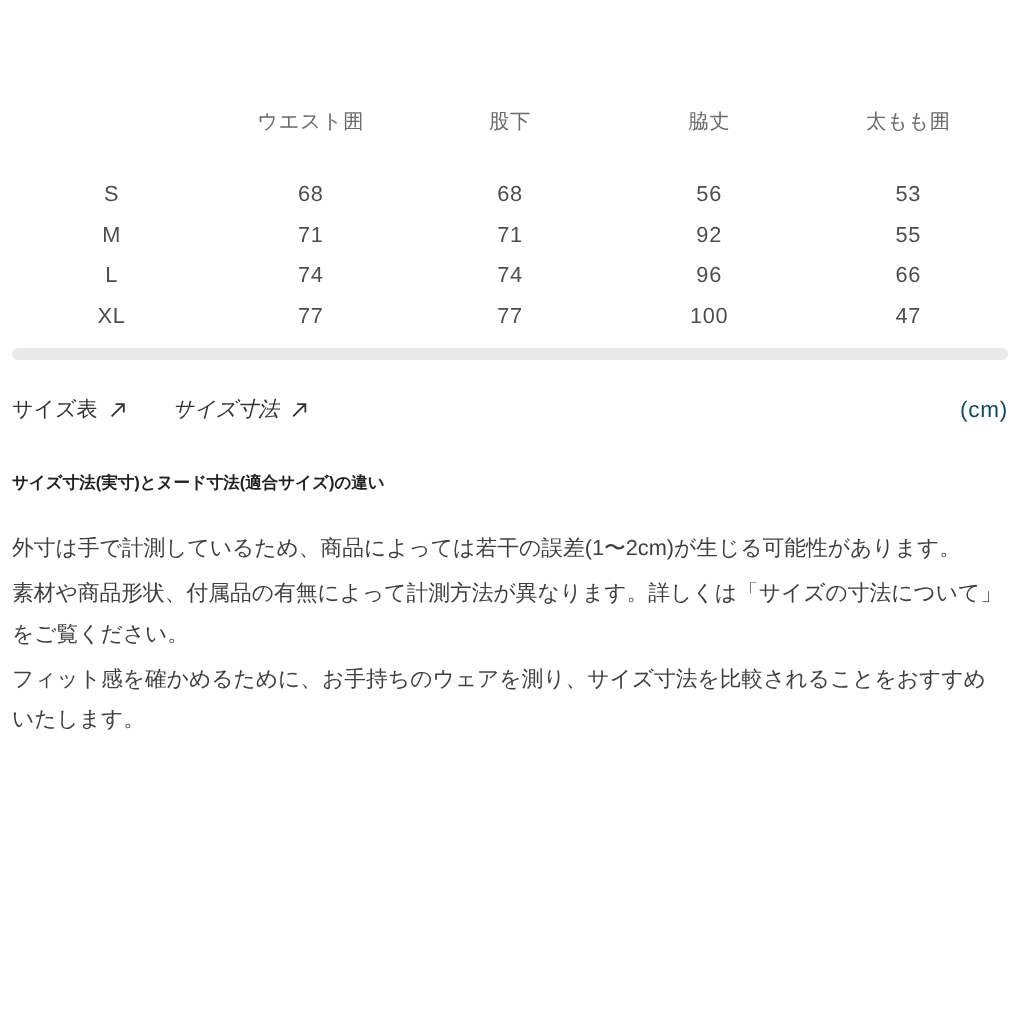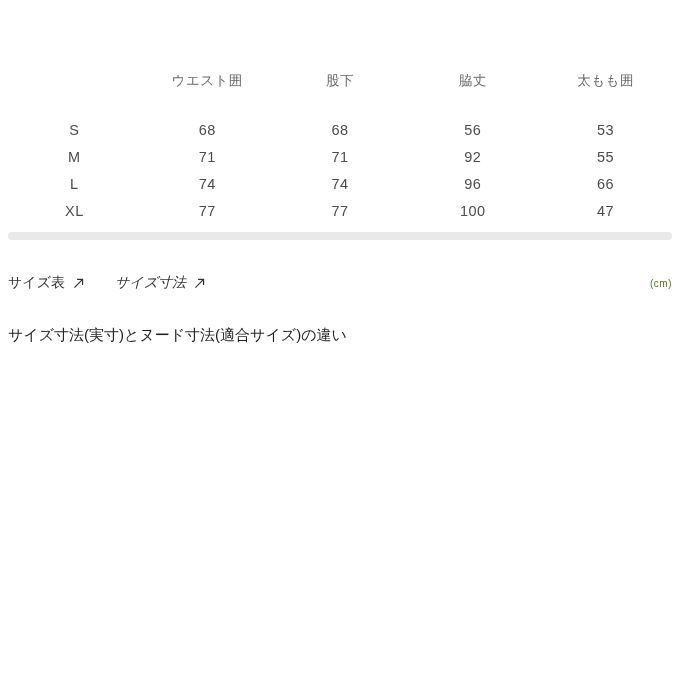--- a/index.html
+++ b/index.html
@@ -46,48 +46,48 @@
   
   .scroll-track{
     margin-top:8px;
     height:8px;
     background:var(--divider);
     border-radius:4px;
   }
 
   
   .links-row{
-    margin-top:34px;
+    margin-top:24px;
     display:flex;
     align-items:center;
     font-size:14px;
     color:var(--link-text);
   }
   .link{
     display:inline-flex;
     align-items:center;
     gap:7px;
     cursor:pointer;
     color:var(--link-text);
   }
   .link + .link{margin-left:30px;font-style:italic;}
   .link svg{display:block;}
   .unit{
     margin-left:auto;
-    color:#4d7c0f;
-    font-size:10px;
+    color:#0c4a6e;
+    font-size:15px;
     letter-spacing:.5px;
   }
 
   
   .section-1{margin-top:33px;}
   .section-2{margin-top:24px;}
   h3.sec-heading{
-    font-size:15px;
-    font-weight:400;
+    font-size:11px;
+    font-weight:700;
     color:var(--heading-text);
     line-height:1.3;
     margin-bottom:13px;
   }
   .sec-body p{
     font-size:14.5px;
     line-height:27px;
     color:var(--body-text);
     margin:0 0 1px 0;
   }
@@ -160,15 +160,20 @@
       </span>
     </span>
     <span class="unit">(cm)</span>
   </div>
 
   <div class="section-1">
     <h3 class="sec-heading">サイズ寸法(実寸)とヌード寸法(適合サイズ)の違い</h3>
   </div>
 
   <div class="section-2">
+    <div class="sec-body">
+      <p>外寸は手で計測しているため、商品によっては若干の誤差(1〜2cm)が生じる可能性があります。</p>
+      <p>素材や商品形状、付属品の有無によって計測方法が異なります。詳しくは「サイズの寸法について」をご覧ください。</p>
+      <p>フィット感を確かめるために、お手持ちのウェアを測り、サイズ寸法を比較されることをおすすめいたします。</p>
+    </div>
   </div>
 
 </div>
 
 </body></html>

